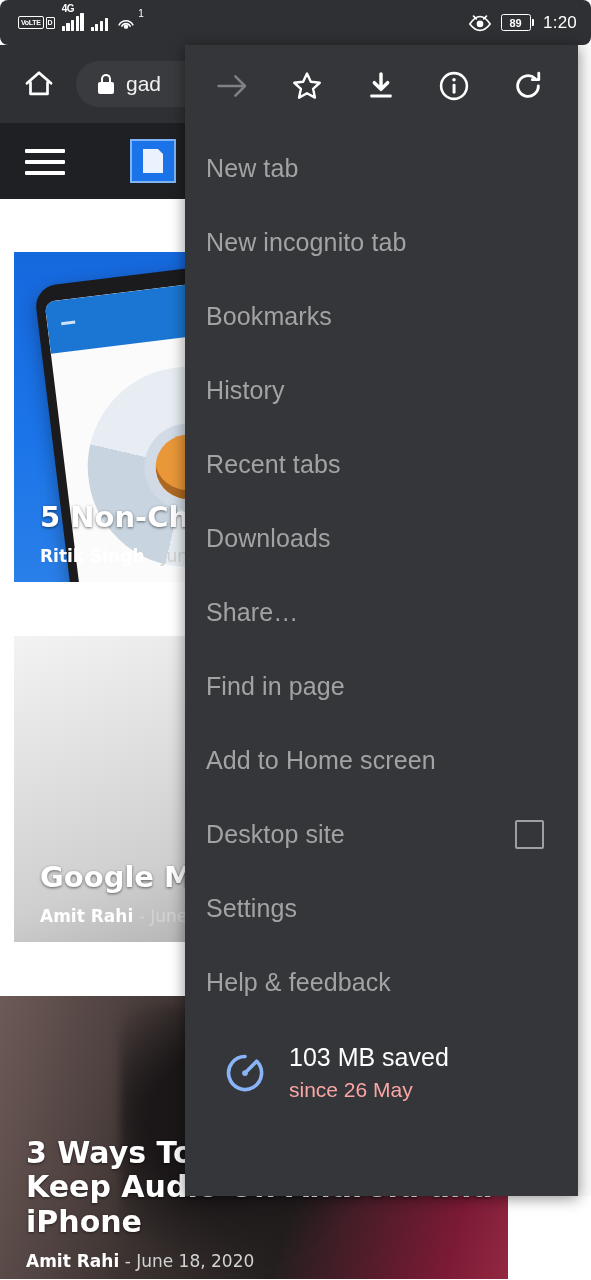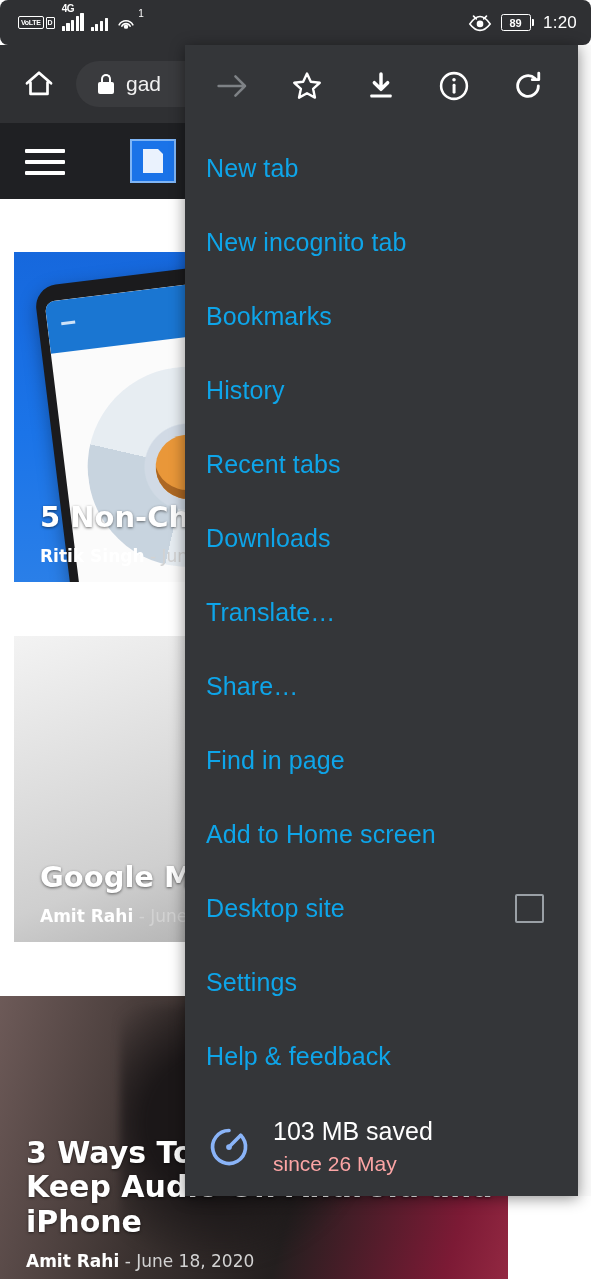--- a/index.html
+++ b/index.html
@@ -192,29 +192,29 @@
   }
   .mi{ width:44px; height:44px; display:flex; align-items:center; justify-content:center; }
   .mi svg{ display:block; }
 
   .menu-list{ padding-top:4px; }
   .menu-item{
     height:74px; display:flex; align-items:center; justify-content:space-between;
     padding:0 34px 0 21px;
   }
   .menu-item .lbl{
-    color:#0ea5e9; font-size:25px; font-weight:400; letter-spacing:0.1px;
+    color:#a3a3a3; font-size:25px; font-weight:400; letter-spacing:0.1px;
     font-family:"Liberation Sans", sans-serif;
   }
   .chk{
     width:29px; height:29px; border:2.5px solid #9aa0a6; border-radius:2px; flex:0 0 auto;
   }
 
   .saver{
-    height:96px; display:flex; align-items:center; padding:0 21px; gap:21px; margin-top:6px;
+    height:96px; display:flex; align-items:center; padding:0 21px; gap:21px; margin-top:6px;margin-left:16px;
   }
   .saver .gauge{ width:46px; height:46px; flex:0 0 auto; }
   .saver .txt .big{ color:#ffffff; font-size:25px; line-height:1.18; }
   .saver .txt .sub{ color:#fca5a5; font-size:21px; line-height:1.3; margin-top:3px; }
 </style>
 </head>
 <body>
 
 <div id="screen">
 
@@ -397,23 +397,20 @@
       <div class="menu-item">
         <span class="lbl">History</span>
       </div>
       <div class="menu-item">
         <span class="lbl">Recent tabs</span>
       </div>
       <div class="menu-item">
         <span class="lbl">Downloads</span>
       </div>
       <div class="menu-item">
-        <span class="lbl">Translate…</span>
-      </div>
-      <div class="menu-item">
         <span class="lbl">Share…</span>
       </div>
       <div class="menu-item">
         <span class="lbl">Find in page</span>
       </div>
       <div class="menu-item">
         <span class="lbl">Add to Home screen</span>
       </div>
       <div class="menu-item">
         <span class="lbl">Desktop site</span>

